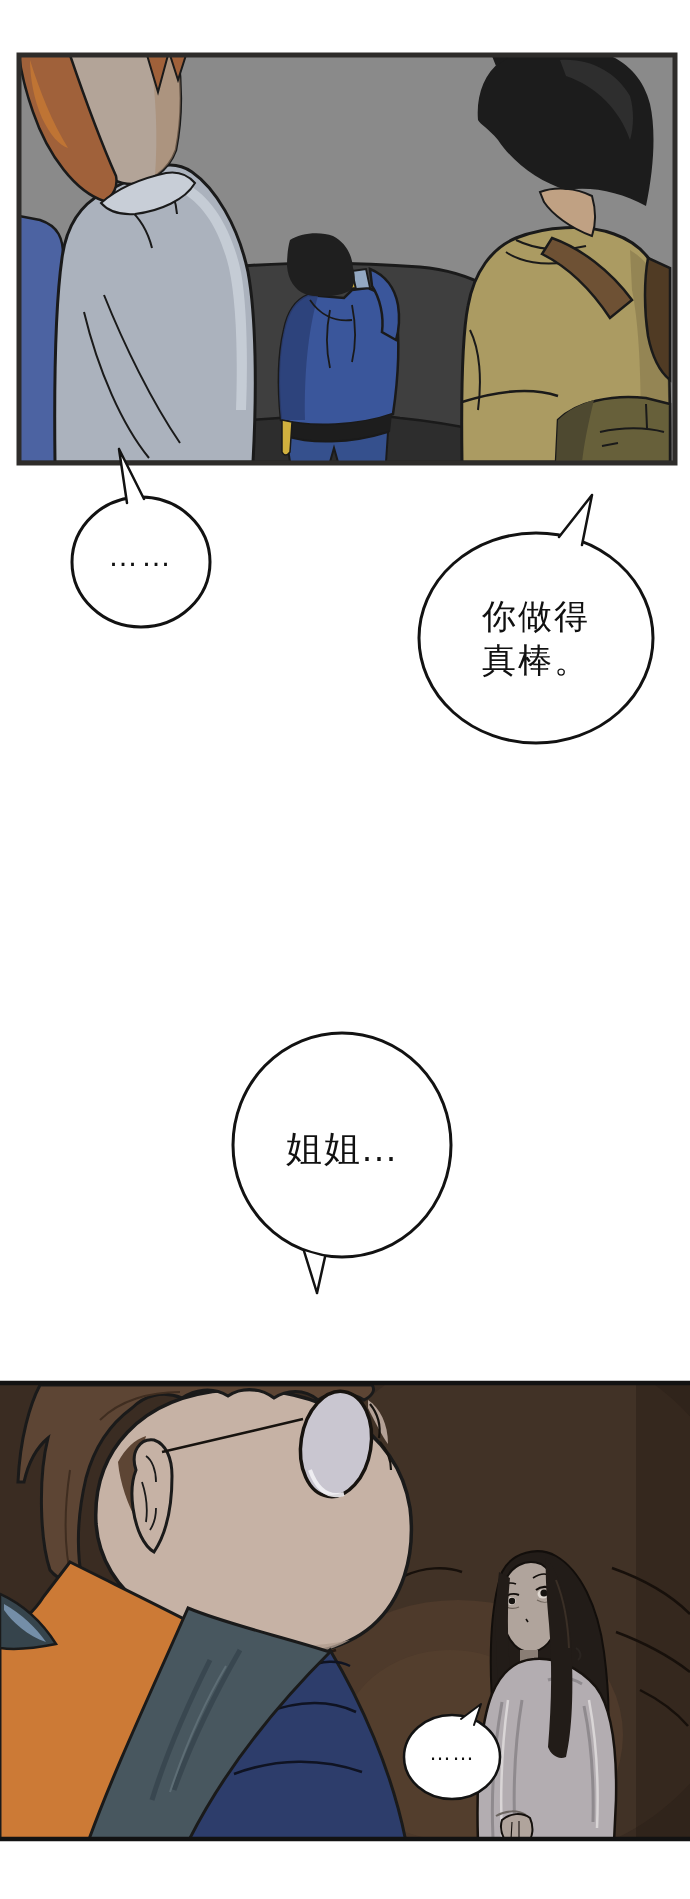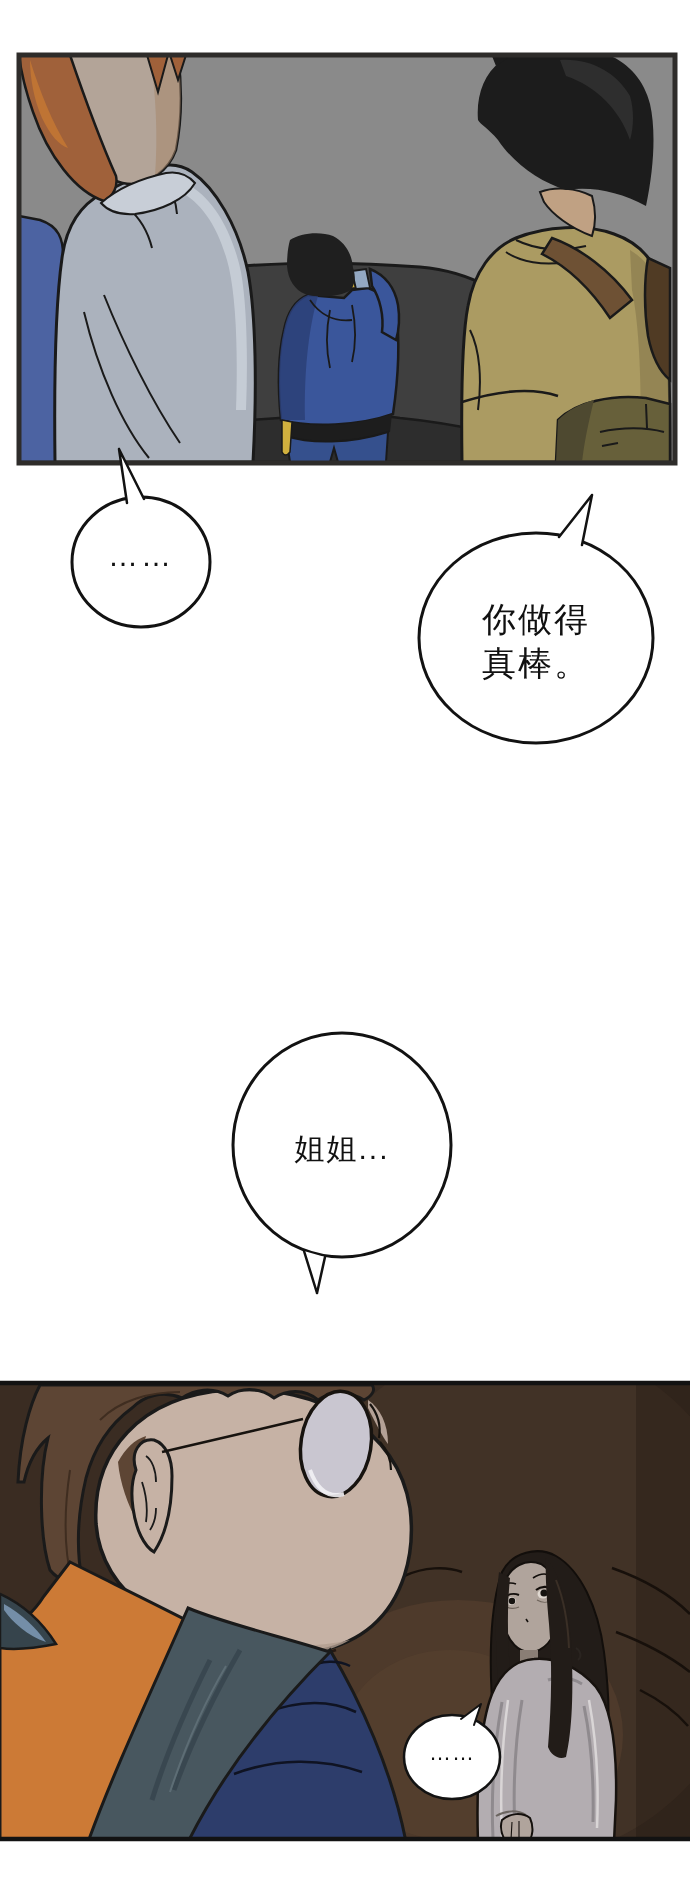--- a/index.html
+++ b/index.html
@@ -2,22 +2,22 @@
 <html style="--text: #111111; --ink: #1a1a1a; --bubble-fill: #ffffff; --bubble-stroke: #121212; --panel-border: #2e2c2a; --p1-bg: #8a8a8a; --mound: #3f3f3f; --mound-dark: #2d2d2d; --mound-band: #4a4a4a; --hair-orange: #a0613a; --hair-orange-bright: #bf7434; --nape-skin: #b3a498; --skin-tan: #c0a183; --skin-shadow: #a5876b; --shirt: #abb2bd; --shirt-light: #c8ced7; --strap-blue: #4c63a2; --kid-hair: #1f1f1f; --kid-jacket: #3a569b; --kid-jacket-dark: #2c4077; --kid-pants: #35508d; --kid-waist: #1d1d1d; --kid-skin: #c8aa8c; --kid-yellow: #d0b03e; --kid-cuff: #93a8c2; --khaki: #ab9b62; --khaki-shadow: #8a7c4e; --strap-brown: #6e5134; --pack-brown: #503b24; --pants-olive: #67603a; --pants-olive-dark: #4e4930; --black-hair: #1c1c1c; --p2-bg: #3a2c22; --p2-mid: #443428; --p2-glow: #4e3a2b; --p2-glow-core: #55402e; --p2-line: #17100b; --boy-hair: #5d4534; --boy-face: #c6b2a5; --boy-face-shadow: #b19d90; --lens: #c9c6d0; --vest-orange: #cc7a36; --drape-teal: #48575f; --drape-teal-dark: #36444c; --drape-highlight: #5d6d75; --navy: #2d3d6b; --blue-streak: #7b97b2; --girl-hair: #221c18; --girl-face: #b0a49c; --girl-top: #b3adb1; --girl-top-shadow: #8f8a8e; --girl-top-light: #d9d5d6;"><head>
 <meta charset="utf-8">
 <style>
   html,body{margin:0;padding:0;background:#fff;}
   .stage{position:relative;width:690px;height:1899px;overflow:hidden;background:#fff;
          font-family:"Liberation Sans", sans-serif;}
   .art{position:absolute;left:0;top:0;}
   .speech-text{position:absolute;color:var(--text,#111);text-align:center;
                font-family:"Liberation Sans","DejaVu Sans",sans-serif;white-space:pre-line;}
   #txt-silence-1{left:61px;top:536px;width:160px;font-size:30px;letter-spacing:3px;line-height:40px;}
-  #txt-praise{left:416px;top:597px;width:240px;font-size:34px;letter-spacing:2px;line-height:44px;}
-  #txt-sister{left:214px;top:1128px;width:256px;font-size:30px;letter-spacing:2px;line-height:42px;}
+  #txt-praise{left:416px;top:597px;width:240px;font-size:34px;letter-spacing:2px;line-height:44px;font-family:Liberation Mono, monospace;}
+  #txt-sister{left:214px;top:1128px;width:256px;font-size:36px;letter-spacing:2px;line-height:42px;}
   #txt-silence-2{left:392px;top:1738px;width:120px;font-size:22px;letter-spacing:1px;line-height:30px;}
 </style>
 </head>
 <body>
 
 <div class="stage">
 
 <svg class="art" width="690" height="1899" viewBox="0 0 690 1899" xmlns="http://www.w3.org/2000/svg">
   <defs>
     <clipPath id="p1clip">

